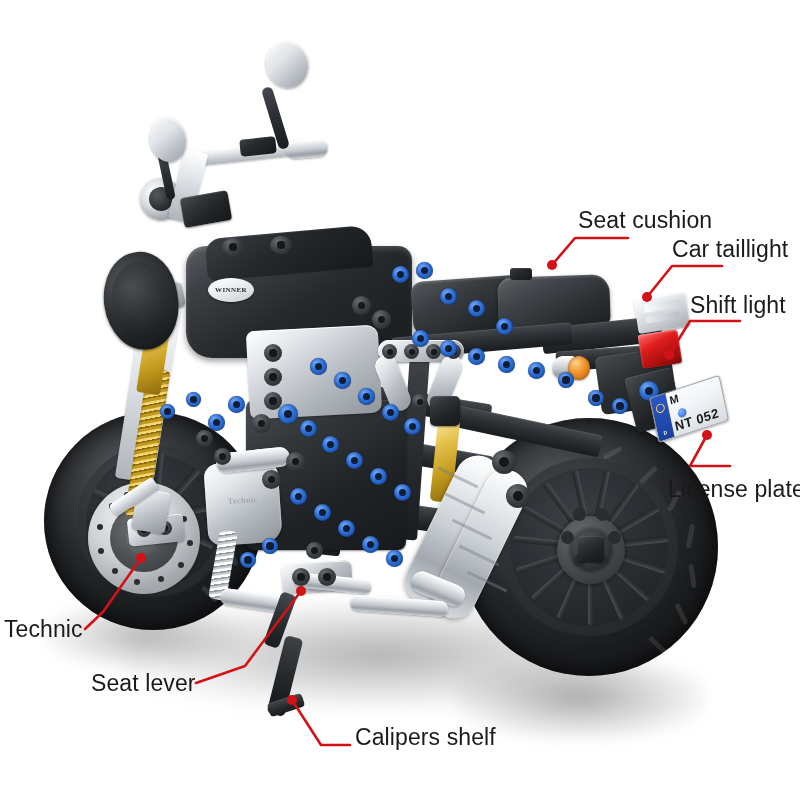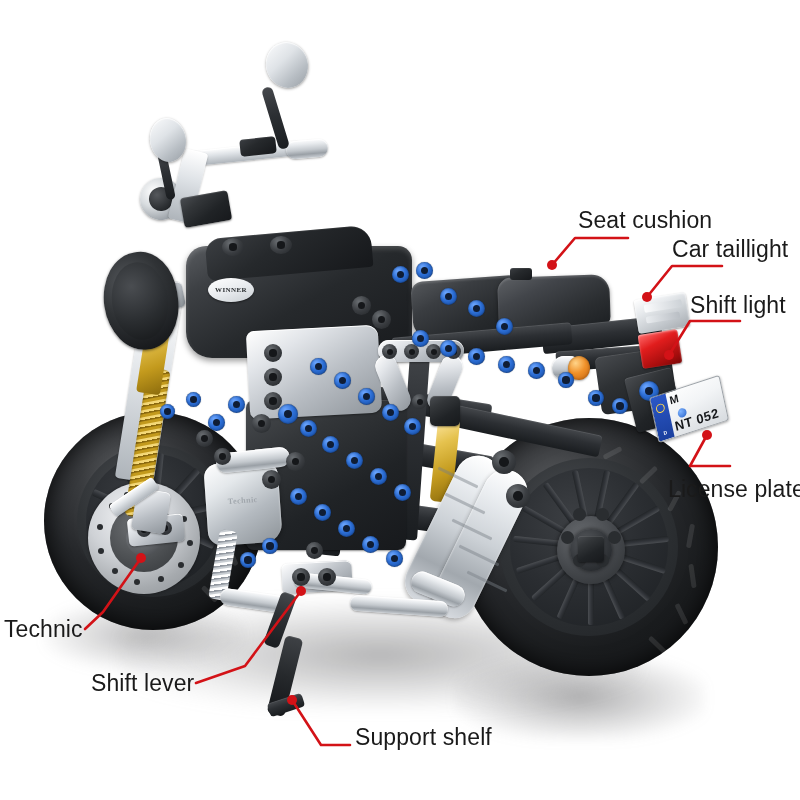--- a/index.html
+++ b/index.html
@@ -640,17 +640,17 @@
         <circle cx="292" cy="700" r="5" fill="#d31217"></circle>
       </g>
   </svg>
 
   <div id="labels">
       <div class="callout-label" style="left: 578px; top: 209px; color: rgb(26, 26, 26);">Seat cushion</div>
       <div class="callout-label" style="left: 672px; top: 238px; color: rgb(26, 26, 26);">Car taillight</div>
       <div class="callout-label" style="left: 690px; top: 294px; color: rgb(26, 26, 26);">Shift light</div>
       <div class="callout-label" style="left: 668px; top: 478px; color: rgb(26, 26, 26);">License plate</div>
       <div class="callout-label" style="left: 4px; top: 618px; color: rgb(26, 26, 26);">Technic</div>
-      <div class="callout-label" style="left: 91px; top: 672px; color: rgb(26, 26, 26);">Shift lever</div>
-      <div class="callout-label" style="left: 355px; top: 726px; color: rgb(26, 26, 26);">Support shelf</div>
+      <div class="callout-label" style="left: 91px; top: 672px; color: rgb(26, 26, 26);">Seat lever</div>
+      <div class="callout-label" style="left: 355px; top: 726px; color: rgb(26, 26, 26);">Calipers shelf</div>
     </div>
 
 </div>
 
 </body></html>

